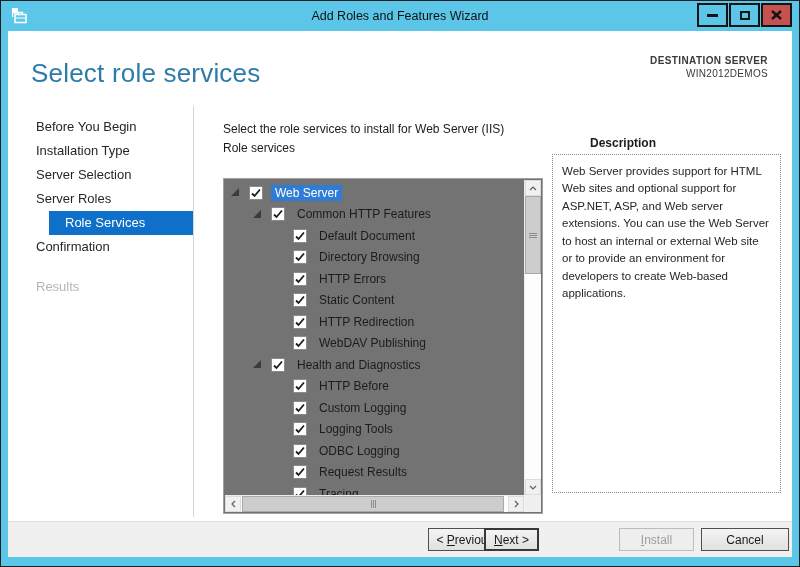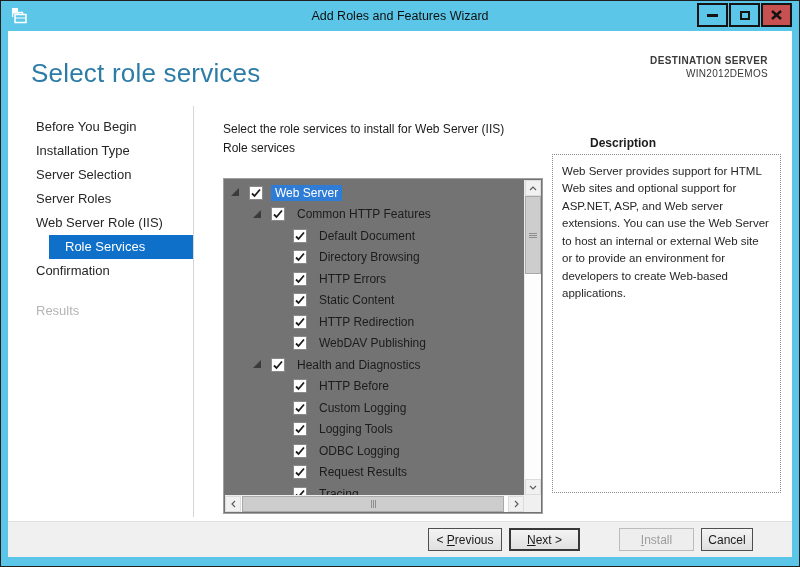--- a/index.html
+++ b/index.html
@@ -103,23 +103,23 @@
 
   
   .footer { position:absolute; left:0; right:0; bottom:0; height:36px; background: var(--footer-bg, #f0f0f0); border-top:1px solid #e0e0e0; }
   .btn {
     position:absolute; top:6px; height:23px;
     font-family:"Liberation Sans", sans-serif; font-size:12px; color:#1a1a1a;
     background:linear-gradient(#f4f4f4,#e0e0e0);
     border:1px solid #4f4f4f; cursor:default;
   }
   .btn:nth-child(1) { left:420px; width:74px; }
-  .btn:nth-child(2) { left:501px; width:71px; }
+  .btn:nth-child(2) { left:476px; width:55px; }
   .btn:nth-child(3) { left:611px; width:75px; }
-  .btn:nth-child(4) { left:693px; width:52px; }
+  .btn:nth-child(4) { left:693px; width:88px; }
   .btn.default { border:2px solid #383838; }
   .btn.disabled { border:1px solid #bcbcbc; color:#9d9d9d; background:#eeeeee; }
   .btn u { text-decoration:underline; }
 </style>
 </head>
 <body>
 
 <div class="window">
 
   <div class="titlebar">
@@ -159,21 +159,20 @@
       </div>
     </div>
 
     <div class="content">
 
       <nav class="sidebar">
           <div class="side-item normal">Before You Begin</div>
           <div class="side-item normal">Installation Type</div>
           <div class="side-item normal">Server Selection</div>
           <div class="side-item normal">Server Roles</div>
-          <div class="side-item normal">Web Server Role (IIS)</div>
           <div class="side-item selected">Role Services</div>
           <div class="side-item normal">Confirmation</div>
           <div class="side-item disabled">Results</div>
         </nav>
 
       <div class="instruction">Select the role services to install for Web Server (IIS)</div>
       <div class="tree-caption">Role services</div>
 
       <div class="tree-box">
         <div class="tree-rows">

